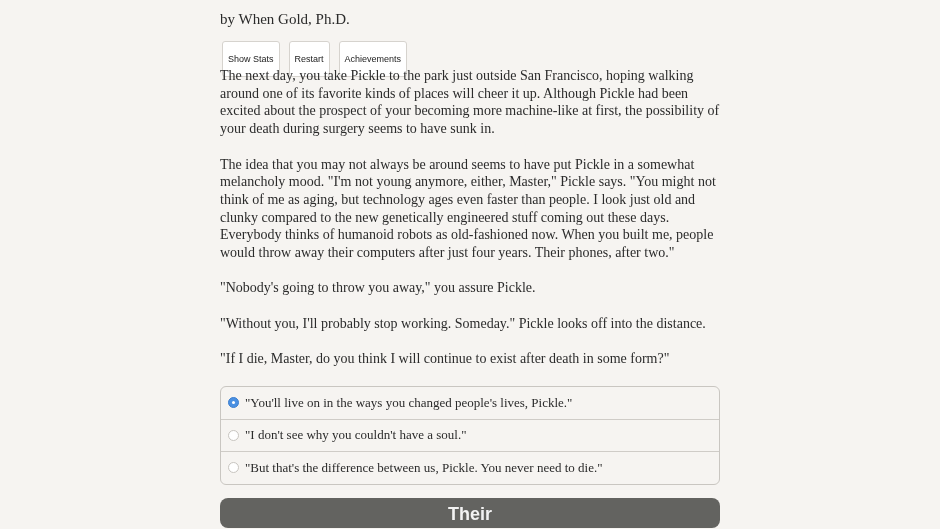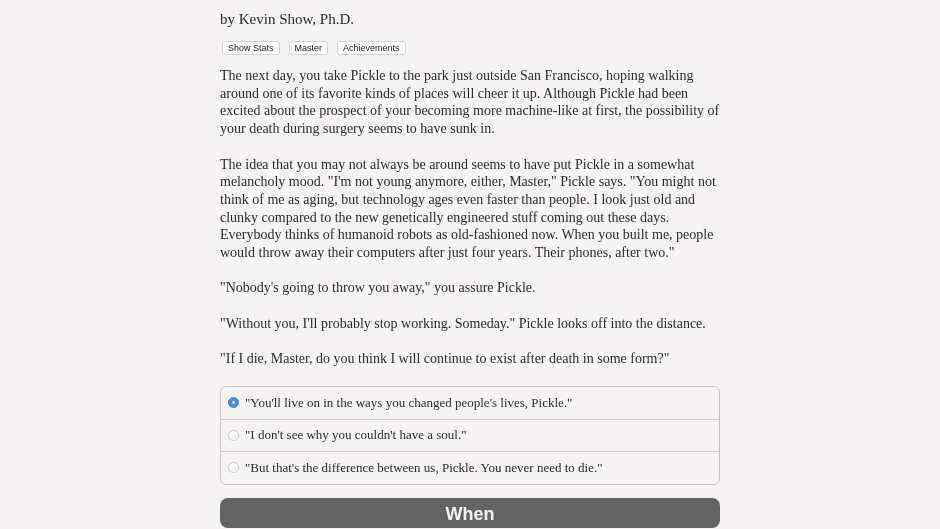--- a/index.html
+++ b/index.html
@@ -13,21 +13,21 @@
   .container { position: absolute; left: 220px; top: 0; width: 500px; }
   .byline {
     position: absolute; top: 11px; left: 0;
     font-size: 15px; color: #2a2a2a; white-space: nowrap;
     font-family: "Liberation Serif", serif;
   }
   .toolbar { position: absolute; top: 41px; left: 2px; display: flex; gap: 9px; }
   .tbtn {
     font-family: "Liberation Sans", sans-serif; font-size: 9px;
     background: #ffffff; border: 1px solid #d6d3ce; border-radius: 3px;
-    padding: 1px 5px; color: #222; line-height: 10px; cursor: pointer;
+    padding: 12px 5px; color: #222; line-height: 10px; cursor: pointer;
   }
   .story {
     position: absolute; top: 67px; left: 0; width: 500px;
     font-family: "Liberation Serif", serif;
     font-size: 14px; line-height: 17.7px; color: #2b2b2b;
   }
   .story p { margin: 0 0 17.7px 0; }
   .choices {
     position: absolute; top: 386px; left: 0; width: 498px;
     border: 1px solid #c9c6c1; border-radius: 6px; background: #f6f4f1;
@@ -55,25 +55,25 @@
     background: #636360; border-radius: 8px; border: none;
     color: #f2f2f2; font-family: "Liberation Sans", sans-serif;
     font-weight: bold; font-size: 18px; text-align: center; line-height: 30px;
     cursor: pointer;
   }
 </style>
 </head>
 <body>
 
 <div class="container">
-  <div class="byline">by Kevin Show, Ph.D.</div>
+  <div class="byline">by When Gold, Ph.D.</div>
 
   <div class="toolbar">
     <button class="tbtn">Show Stats</button>
-    <button class="tbtn">Master</button>
+    <button class="tbtn">Restart</button>
     <button class="tbtn">Achievements</button>
   </div>
 
   <div class="story">
     <p>The next day, you take Pickle to the park just outside San Francisco, hoping walking around one of its favorite kinds of places will cheer it up. Although Pickle had been excited about the prospect of your becoming more machine-like at first, the possibility of your death during surgery seems to have sunk in.</p>
     <p>The idea that you may not always be around seems to have put Pickle in a somewhat melancholy mood. "I'm not young anymore, either, Master," Pickle says. "You might not think of me as aging, but technology ages even faster than people. I look just old and clunky compared to the new genetically engineered stuff coming out these days. Everybody thinks of humanoid robots as old-fashioned now. When you built me, people would throw away their computers after just four years. Their phones, after two."</p>
     <p>"Nobody's going to throw you away," you assure Pickle.</p>
     <p>"Without you, I'll probably stop working. Someday." Pickle looks off into the distance.</p>
     <p>"If I die, Master, do you think I will continue to exist after death in some form?"</p>
   </div>
@@ -86,14 +86,14 @@
     <div class="choice">
       <span class="radio"></span>
       <span>"I don't see why you couldn't have a soul."</span>
     </div>
     <div class="choice">
       <span class="radio"></span>
       <span>"But that's the difference between us, Pickle. You never need to die."</span>
     </div>
   </div>
 
-  <button class="next">When</button>
+  <button class="next">Their</button>
 </div>
 
 </body></html>

